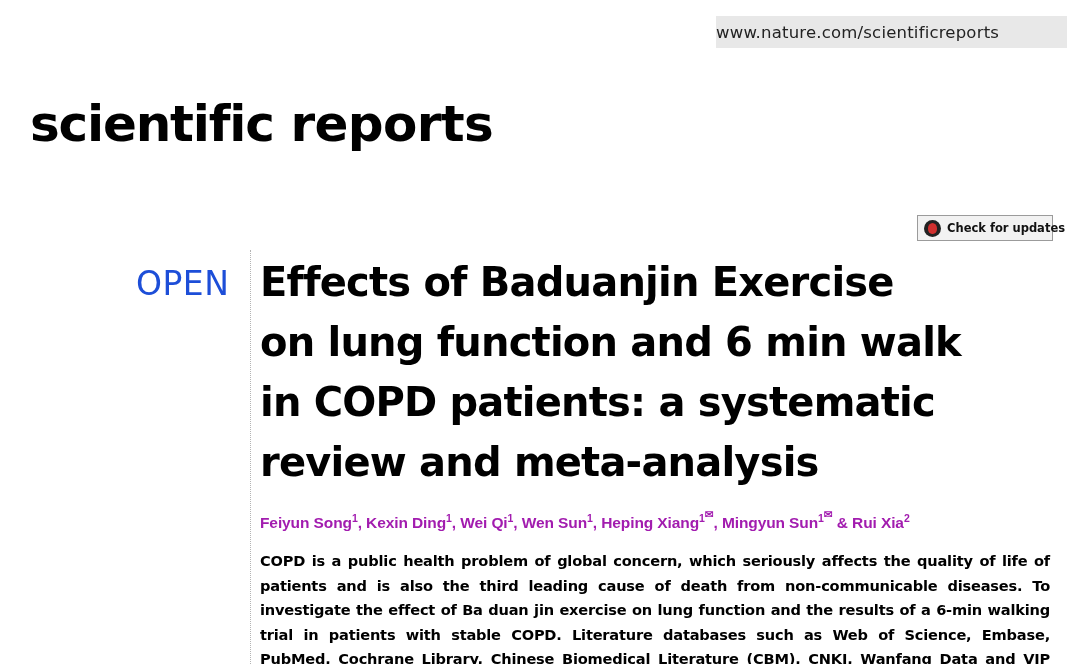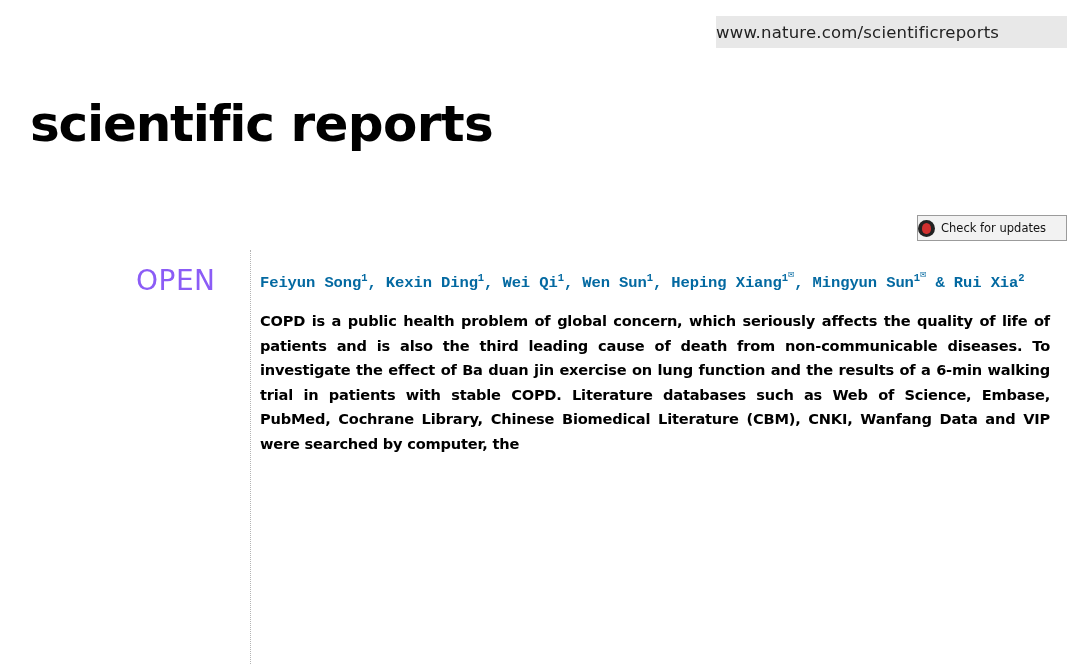--- a/index.html
+++ b/index.html
@@ -54,28 +54,30 @@
   .masthead .light {
     font-weight: 700;
     letter-spacing: -0.6px;
   }
 
   
   .cfu {
     position: absolute;
     top: 215px;
     left: 917px;
-    width: 150px;
+    width: 136px;
     height: 26px;
     background: #f2f2f2;
     border: 1px solid #9b9b9b;
     box-sizing: border-box;
     display: flex;
     align-items: center;
     gap: 6px;
+    padding-left: 6px;
+    font-weight: bold;
   }
   .cfu-icon {
     width: 17px;
     height: 17px;
     border-radius: 50%;
     background: #222222;
     position: relative;
     flex: none;
   }
   .cfu-icon::after {
@@ -94,24 +96,24 @@
     color: #111111;
     white-space: nowrap;
   }
 
   
   .open-tag {
     position: absolute;
     top: 264px;
     left: 136px;
     font-family: "DejaVu Sans", sans-serif;
-    font-size: 28px;
+    font-size: 33px;
     font-weight: 400;
     letter-spacing: 0.5px;
-    color: #8b5cf6;
+    color: #1d4ed8;
   }
   .rule {
     position: absolute;
     top: 250px;
     left: 250px;
     width: 0;
     height: 414px;
     border-left: 1.5px dotted #b4b4b4;
   }
 
@@ -125,25 +127,25 @@
     font-family: "DejaVu Sans", sans-serif;
     font-size: 40px;
     font-weight: 700;
     line-height: 60px;
     letter-spacing: -0.8px;
     color: #000000;
     margin: 0;
   }
   .authors {
     margin-top: 21px;
-    font-family: Liberation Mono, monospace;
+    font-family: Liberation Sans, sans-serif;
     font-size: 15.5px;
     font-weight: 700;
     letter-spacing: -0.1px;
-    color: #0369a1;
+    color: #a21caf;
     line-height: 20px;
   }
   .authors sup {
     font-size: 10.5px;
     vertical-align: super;
     line-height: 0;
   }
   .envelope {
     font-size: 10.5px;
     vertical-align: super;
@@ -175,15 +177,16 @@
 <div class="cfu">
   <span class="cfu-icon"></span>
   <span class="cfu-label">Check for updates</span>
 </div>
 
 <div class="open-tag">OPEN</div>
 
 <div class="rule"></div>
 
 <div class="article">
+  <h1 class="article-title"><span>Effects of Baduanjin Exercise</span><br><span>on lung function and 6 min walk</span><br><span>in COPD patients: a systematic</span><br><span>review and meta-analysis</span></h1>
   <div class="authors">Feiyun Song<sup>1</sup>, Kexin Ding<sup>1</sup>, Wei Qi<sup>1</sup>, Wen Sun<sup>1</sup>, Heping Xiang<sup>1<span class="envelope">✉</span></sup>, Mingyun Sun<sup>1<span class="envelope">✉</span></sup> &amp; Rui Xia<sup>2</sup></div>
   <div class="abstract">COPD is a public health problem of global concern, which seriously affects the quality of life of patients and is also the third leading cause of death from non-communicable diseases. To investigate the effect of Ba duan jin exercise on lung function and the results of a 6-min walking trial in patients with stable COPD. Literature databases such as Web of Science, Embase, PubMed, Cochrane Library, Chinese Biomedical Literature (CBM), CNKI, Wanfang Data and VIP were searched by computer, the</div>
 </div>
 
 </body></html>

